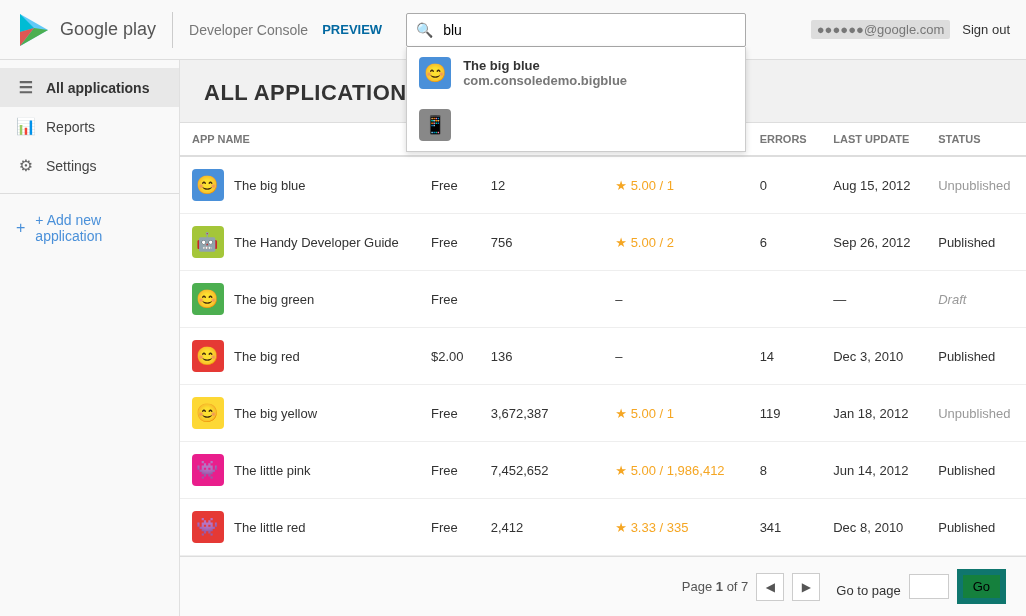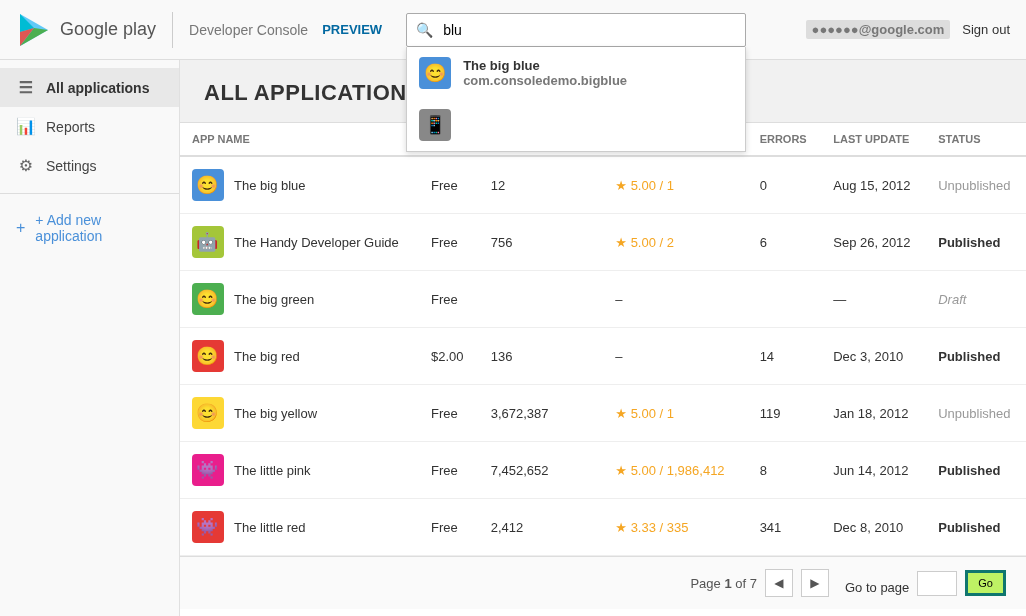--- a/index.html
+++ b/index.html
@@ -17,21 +17,21 @@
     #search-container { position: relative; flex: 1; max-width: 340px; margin-left: 16px; }
     #search-input {
       width: 100%; padding: 8px 12px 8px 36px; border: 1px solid #aaa; border-radius: 2px;
       font-size: 14px; outline: none; background: white;
     }
     #search-icon-wrap {
       position: absolute; left: 10px; top: 50%; transform: translateY(-50%);
       color: #888; font-size: 14px;
     }
     #header-right { margin-left: auto; display: flex; align-items: center; gap: 12px; }
-    #user-email { color: #777; font-size: 13px; background: #ddd; padding: 2px 6px; border-radius: 2px; font-weight: bold; }
+    #user-email { color: #777; font-size: 13px; background: #ddd; padding: 2px 6px; border-radius: 2px; }
     #sign-out-btn { color: #333; font-size: 13px; cursor: pointer; text-decoration: none; }
 
     
     #search-dropdown {
       position: absolute; top: 100%; left: 0; right: 0;
       background: white; border: 1px solid #ccc; border-top: none;
       box-shadow: 0 2px 6px rgba(0,0,0,0.15); z-index: 100;
     }
     .dropdown-item {
       display: flex; align-items: center; padding: 10px 12px; cursor: pointer; gap: 12px;
@@ -78,40 +78,40 @@
     #app-table tbody td { padding: 12px 12px; font-size: 13px; vertical-align: middle; }
 
     .app-name-cell { display: flex; align-items: center; gap: 10px; }
     .app-icon {
       width: 32px; height: 32px; border-radius: 4px;
       display: flex; align-items: center; justify-content: center;
       font-size: 18px; flex-shrink: 0;
     }
     .icon-blue { background: #4a90d9; }
 
-    .status-published { font-weight: bold; color: #333; }
+    .status-published { font-weight: normal; color: #333; }
     .status-unpublished { color: #999; }
     .status-draft { color: #999; font-style: italic; }
 
     .rating-cell { color: #f5a623; white-space: nowrap; }
 
     
     #pagination {
       display: flex; align-items: center; justify-content: flex-end;
       padding: 12px 20px; border-top: 1px solid #ddd; background: #fafafa;
       gap: 8px; font-size: 13px;
     }
     .page-btn {
       width: 28px; height: 28px; border: 1px solid #ccc; background: white;
       cursor: pointer; display: flex; align-items: center; justify-content: center;
       font-size: 12px; color: #555;
     }
     #go-to-input { width: 40px; border: 1px solid #ccc; padding: 4px 6px; text-align: center; }
     #go-btn {
-      padding: 4px 10px; background: #bef264; border: 3px solid #0f766e; cursor: pointer; font-size: 11px;
+      padding: 4px 10px; background: #15803d; border: 6px solid #0f766e; cursor: pointer; font-size: 13px;
     }
     .page-info { color: #555; }
   </style>
 </head>
 <body>
 
 <div id="header">
   <div id="logo-area">
     <svg id="logo-triangle" viewBox="0 0 36 36">
       <polygon points="4,2 32,18 4,34" fill="#4fc3f7" opacity="0.9"></polygon>

